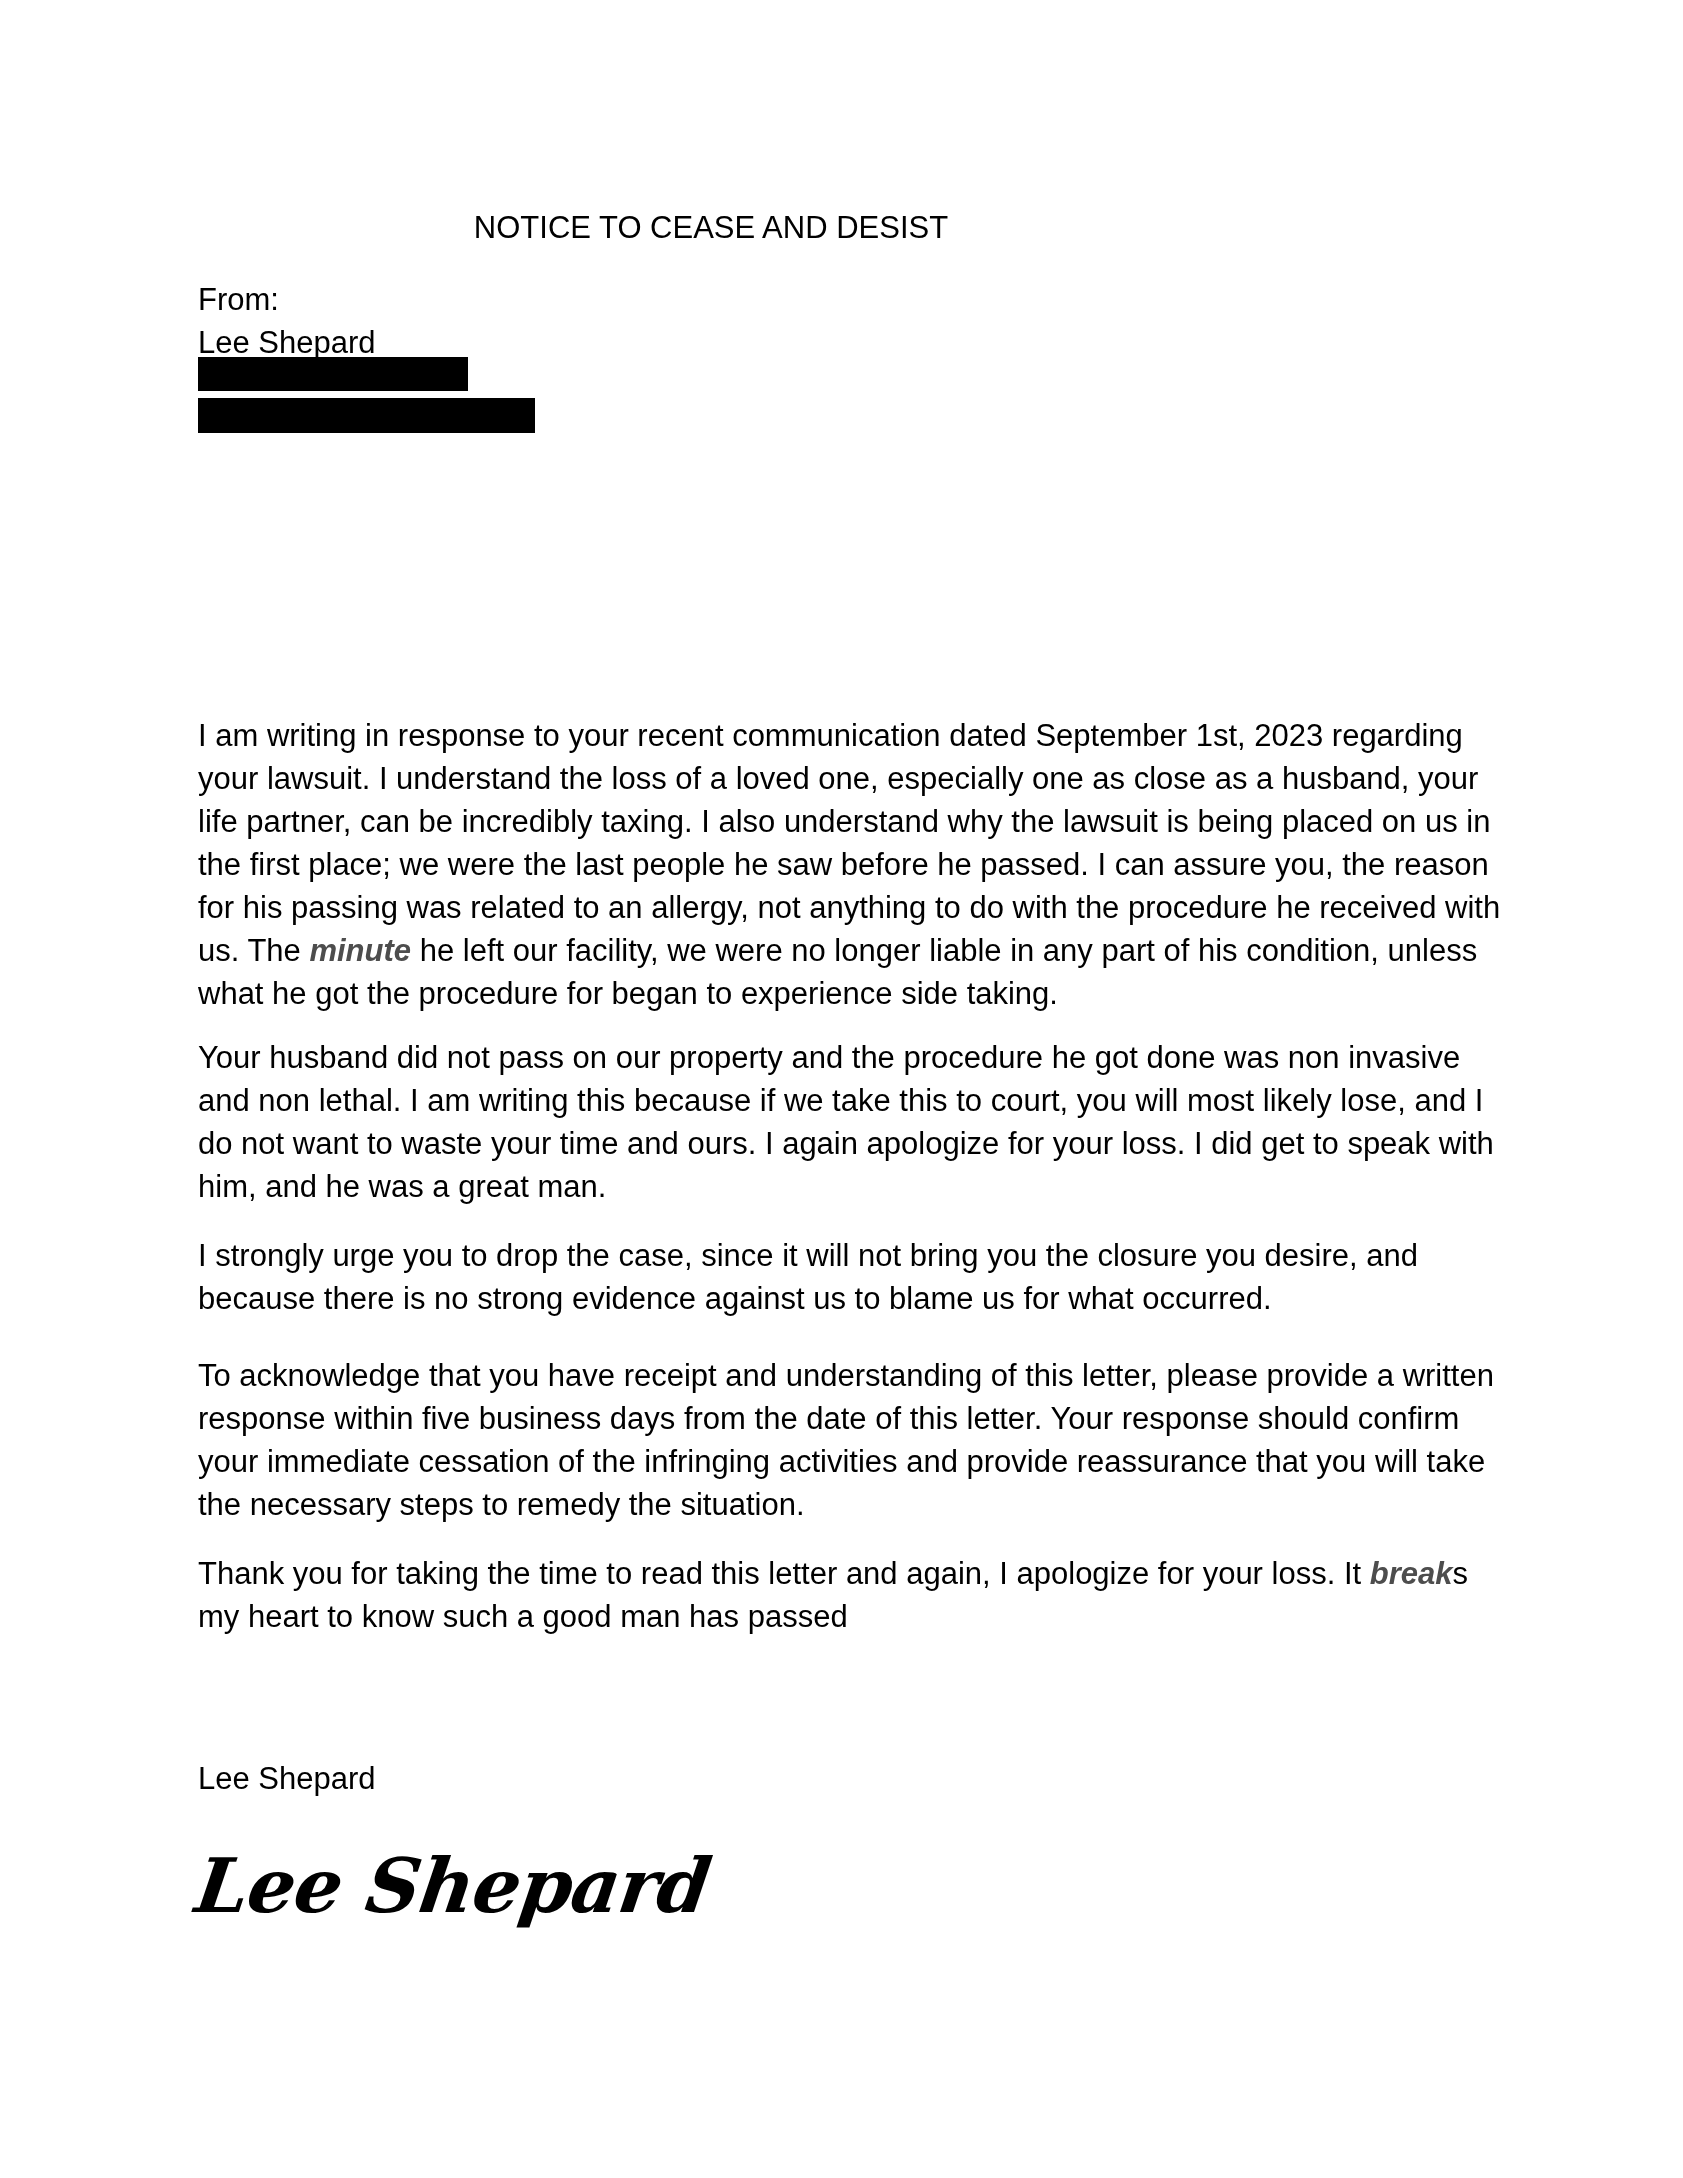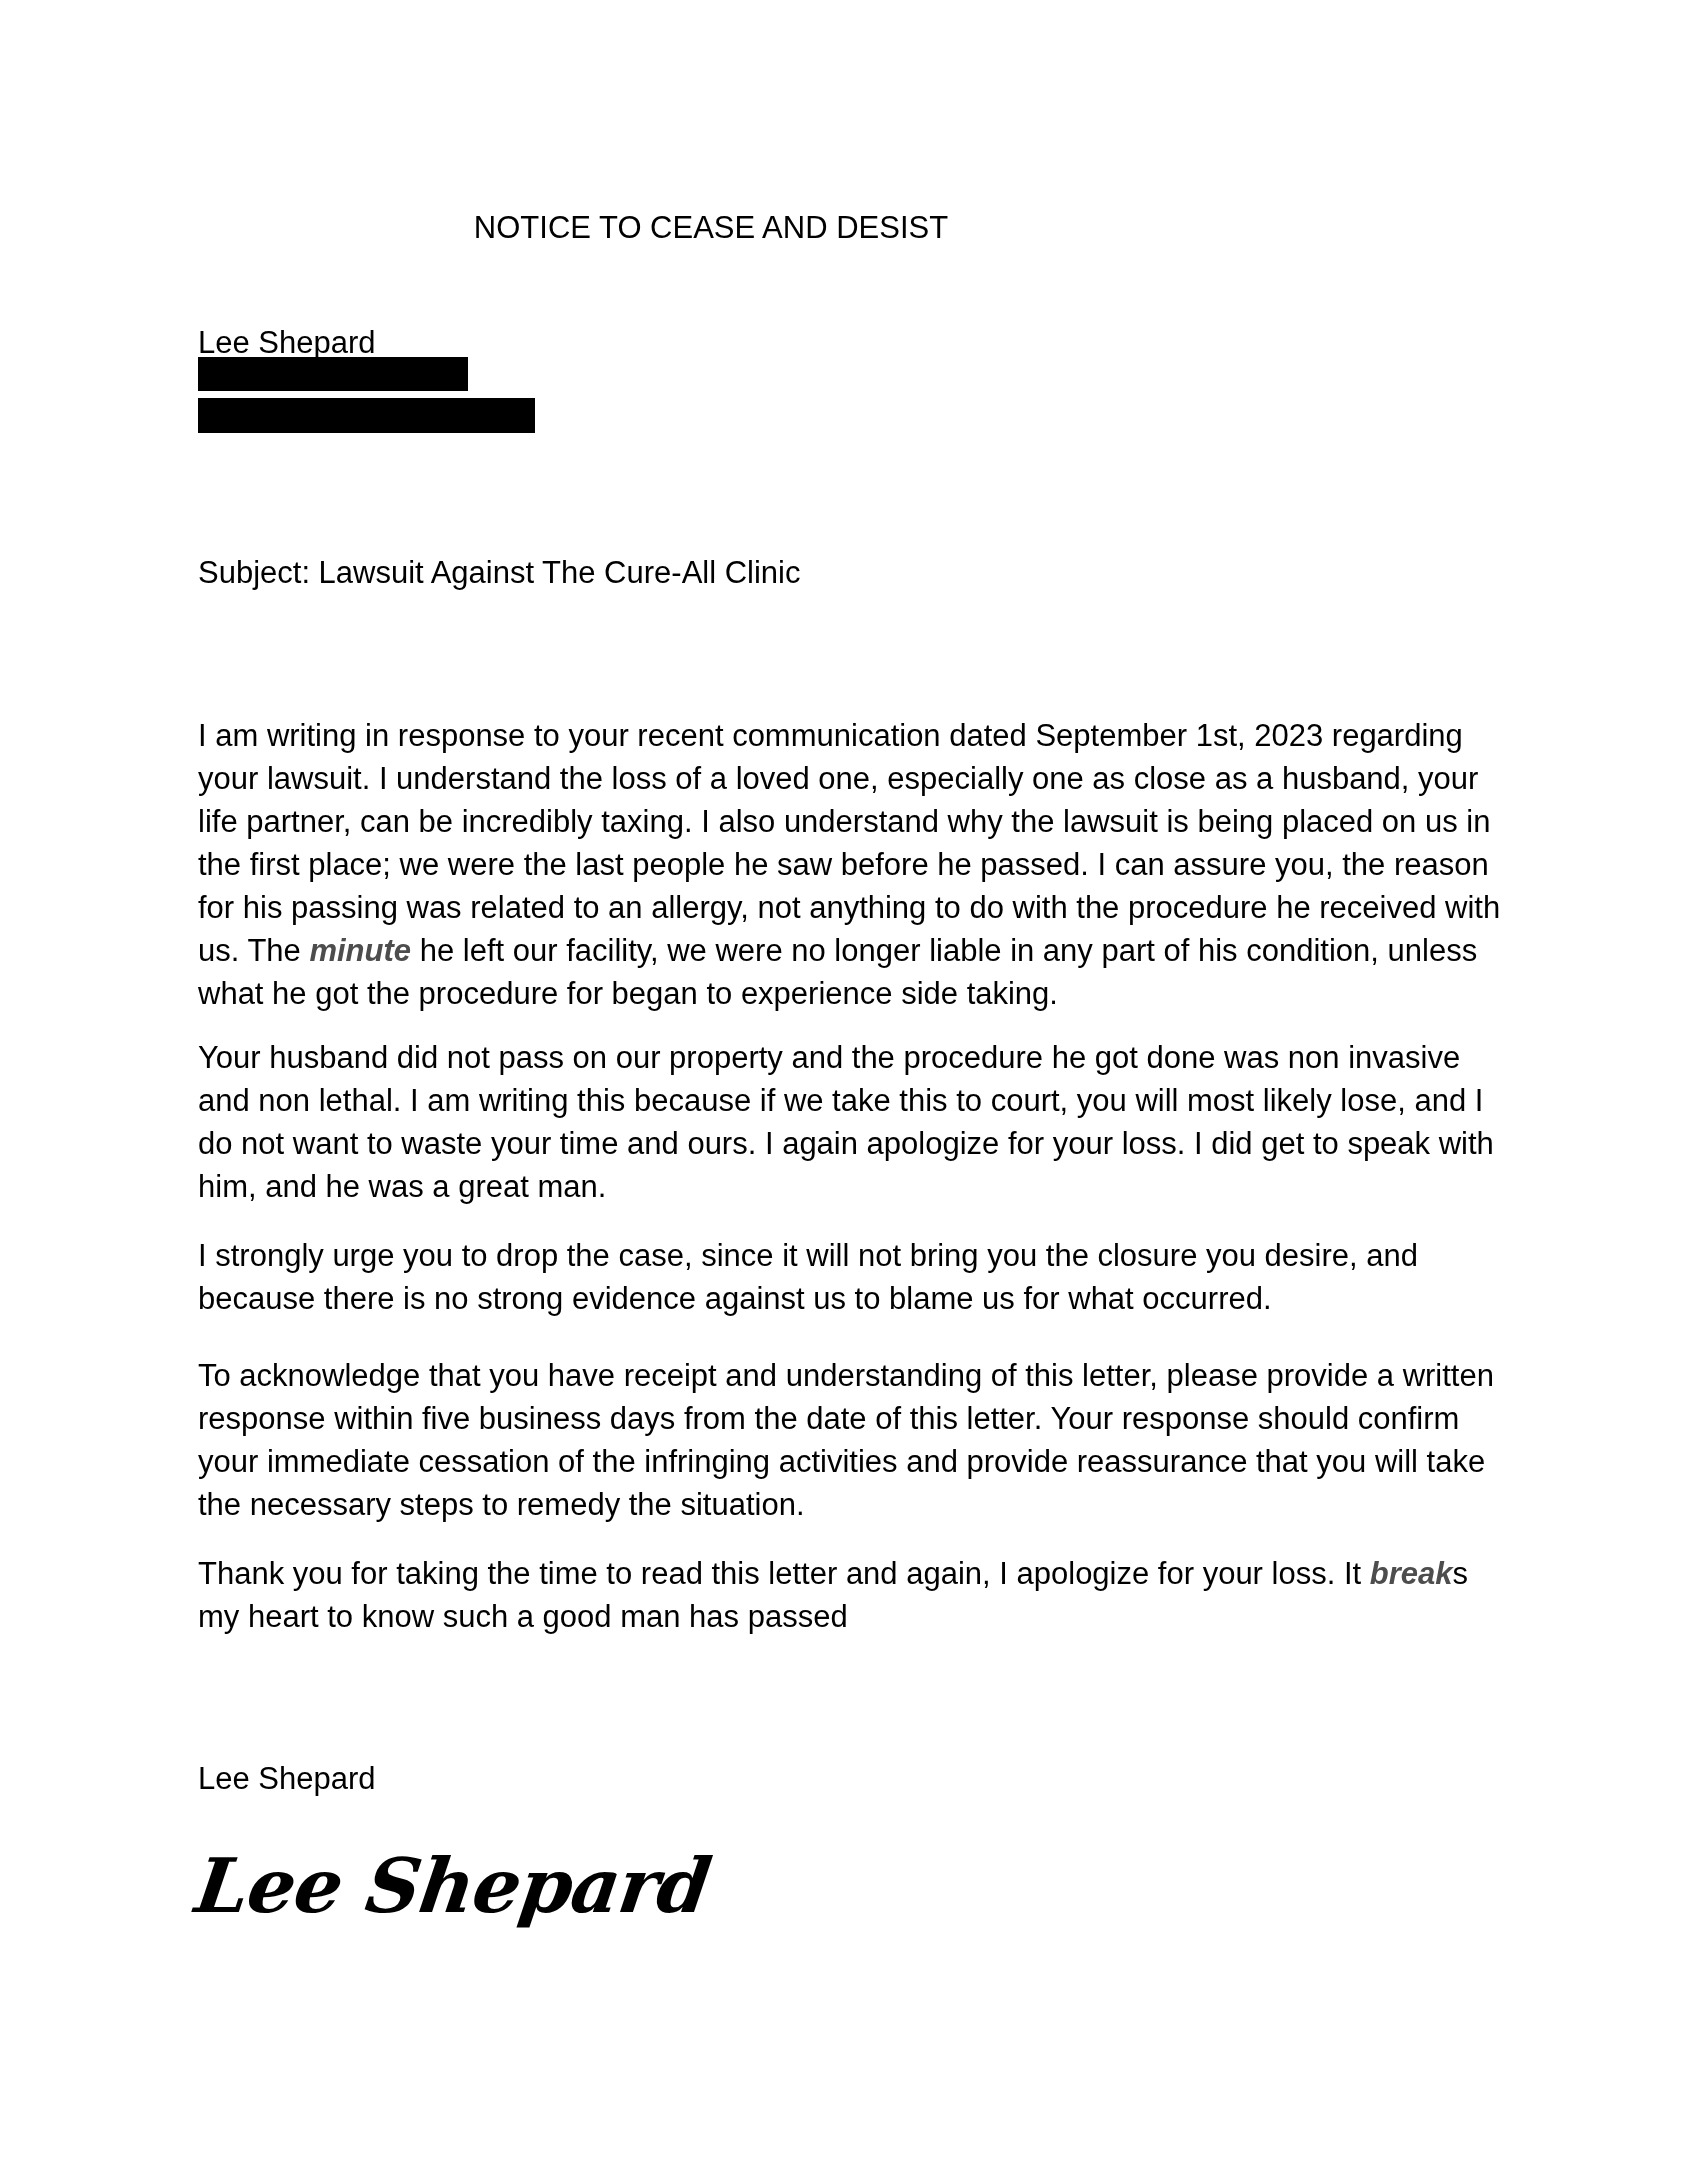--- a/index.html
+++ b/index.html
@@ -51,29 +51,29 @@
     white-space: nowrap;
   }
 </style>
 </head>
 <body>
 
 <div class="page">
 
   <div class="abs title" style="top:206px">NOTICE TO CEASE AND DESIST</div>
 
+  <div class="abs block" style="top:278px">From:</div>
 
   <div class="abs block" style="top:321px">Lee Shepard</div>
 
   <div class="abs redaction redaction-1"></div>
 
   <div class="abs redaction redaction-2"></div>
 
 
-  <div class="abs block" style="top:551px">Subject: Lawsuit Against The Cure-All Clinic</div>
 
 
   <div class="abs block" style="top:714px"><span>I am writing in response to your recent communication dated September 1st, 2023 regarding
 your lawsuit. I understand the loss of a loved one, especially one as close as a husband, your
 life partner, can be incredibly taxing. I also understand why the lawsuit is being placed on us in
 the first place; we were the last people he saw before he passed. I can assure you, the reason
 for his passing was related to an allergy, not anything to do with the procedure he received with
 us. The </span><span class="em">minute</span><span> he left our facility, we were no longer liable in any part of his condition, unless
 what he got the procedure for began to experience side taking.</span></div>
 

